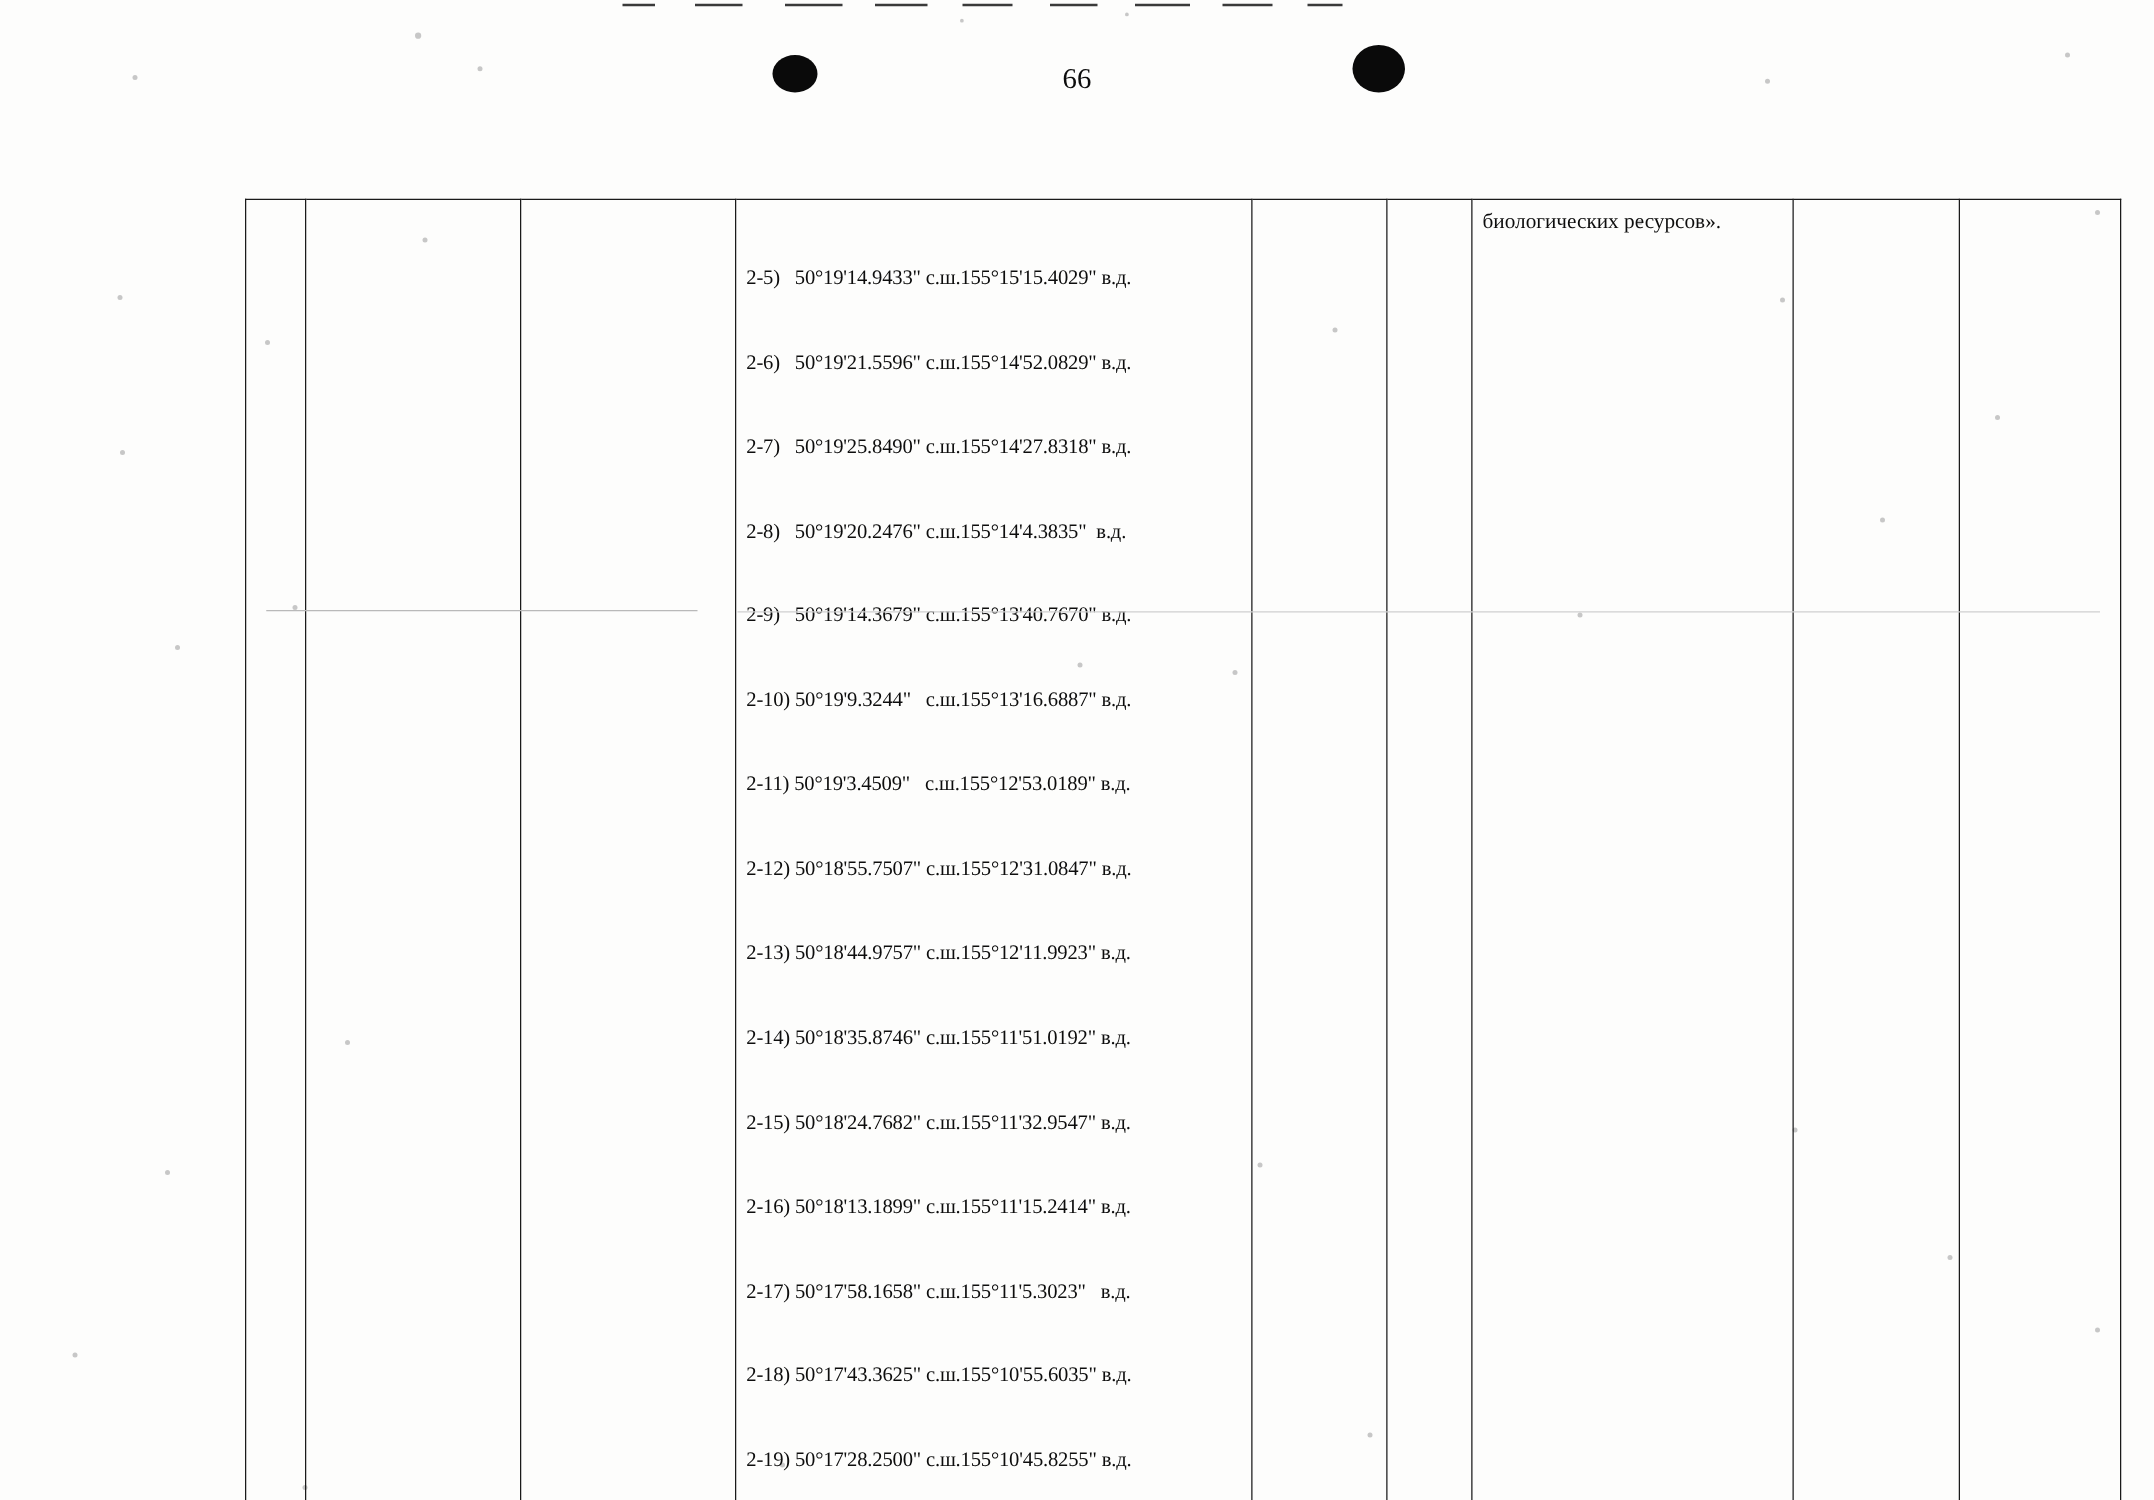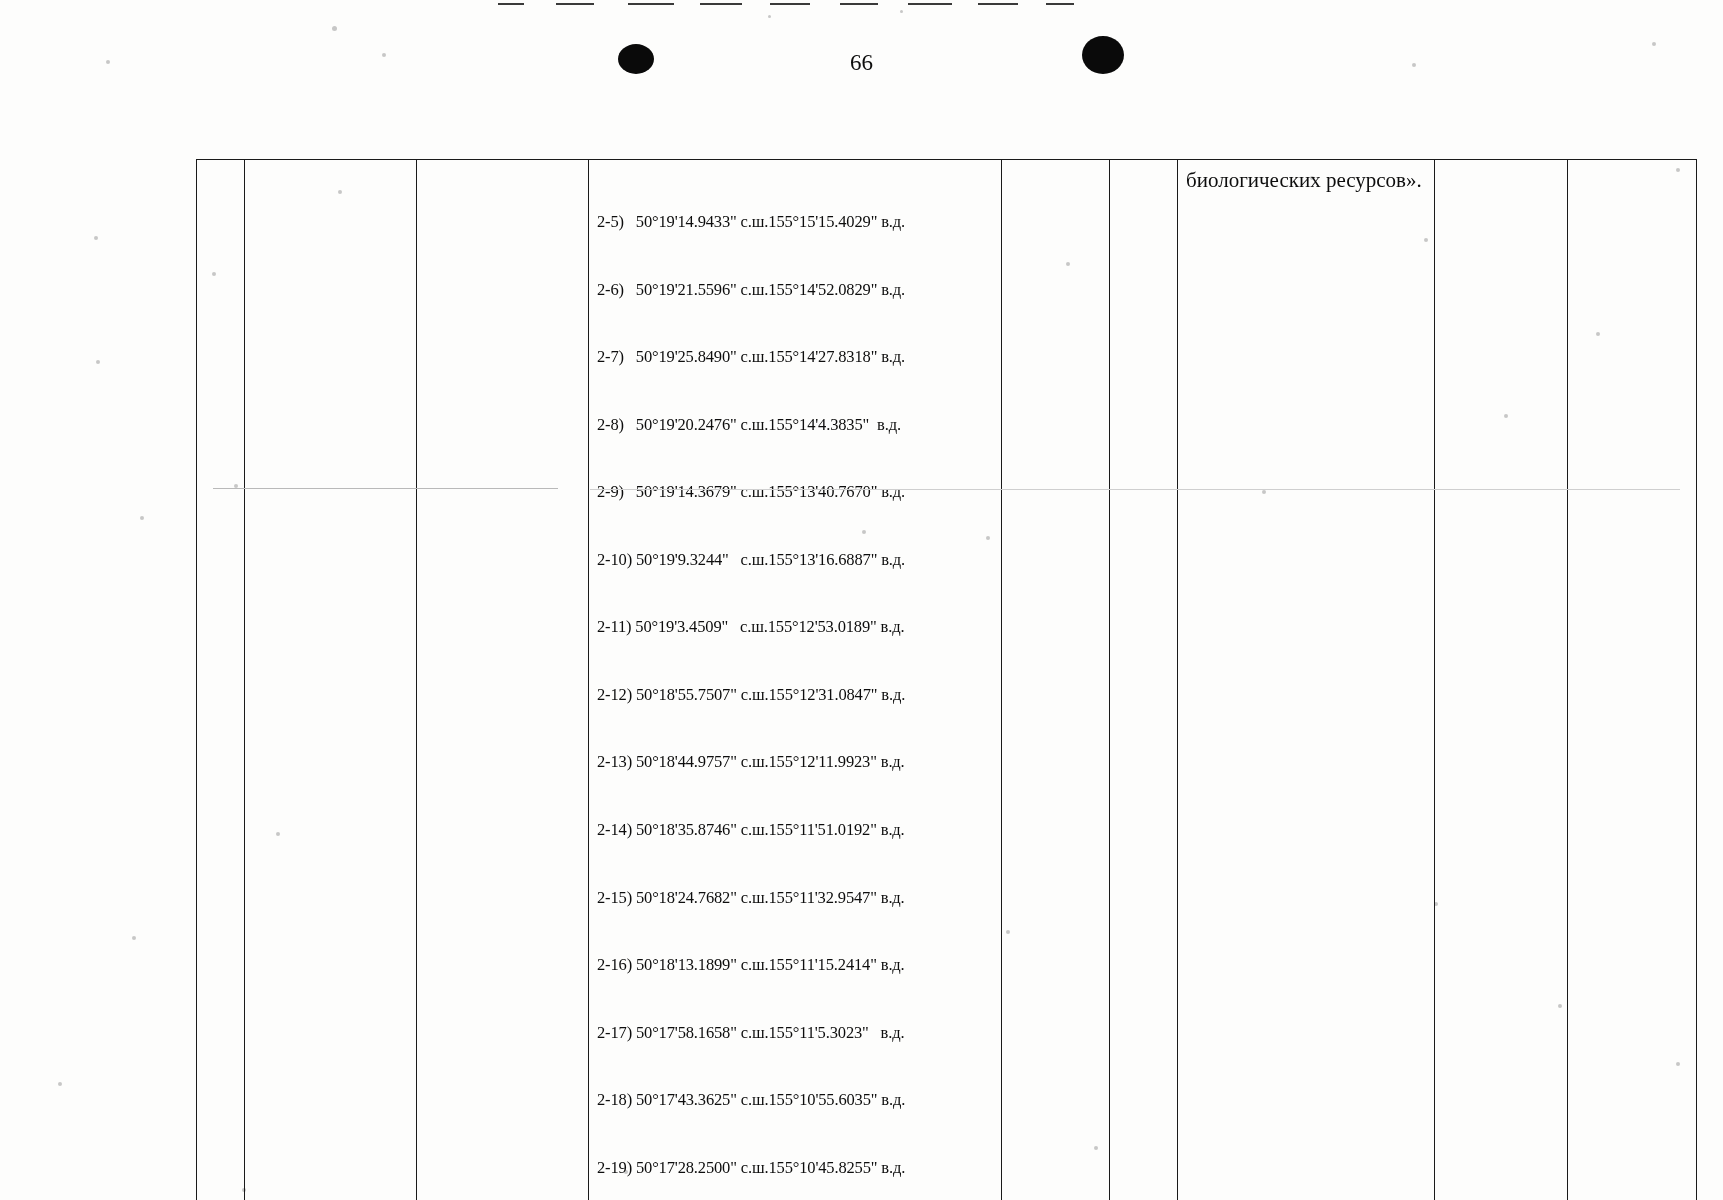--- a/index.html
+++ b/index.html
@@ -90,21 +90,21 @@
     line-height: 1.365;
     white-space: pre;
     font-family: "Liberation Serif", serif;
     letter-spacing: -0.15px;
   }
   .coord-line {
     white-space: pre;
   }
 
   .note-cell {
-    font-size: 21px;
+    font-size: 17px;
     line-height: 1.35;
     font-family: "Liberation Serif", serif;
   }
 
   
   #smudge-line {
     position: absolute;
     left: 213px;
     top: 488px;
     width: 345px;

